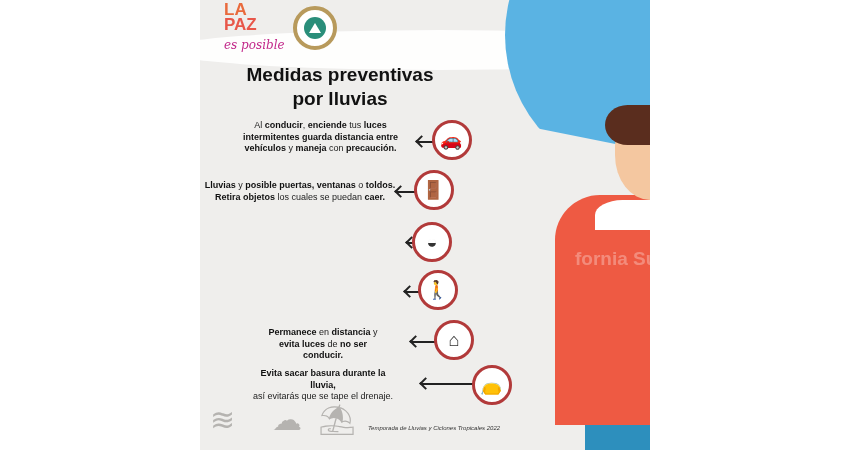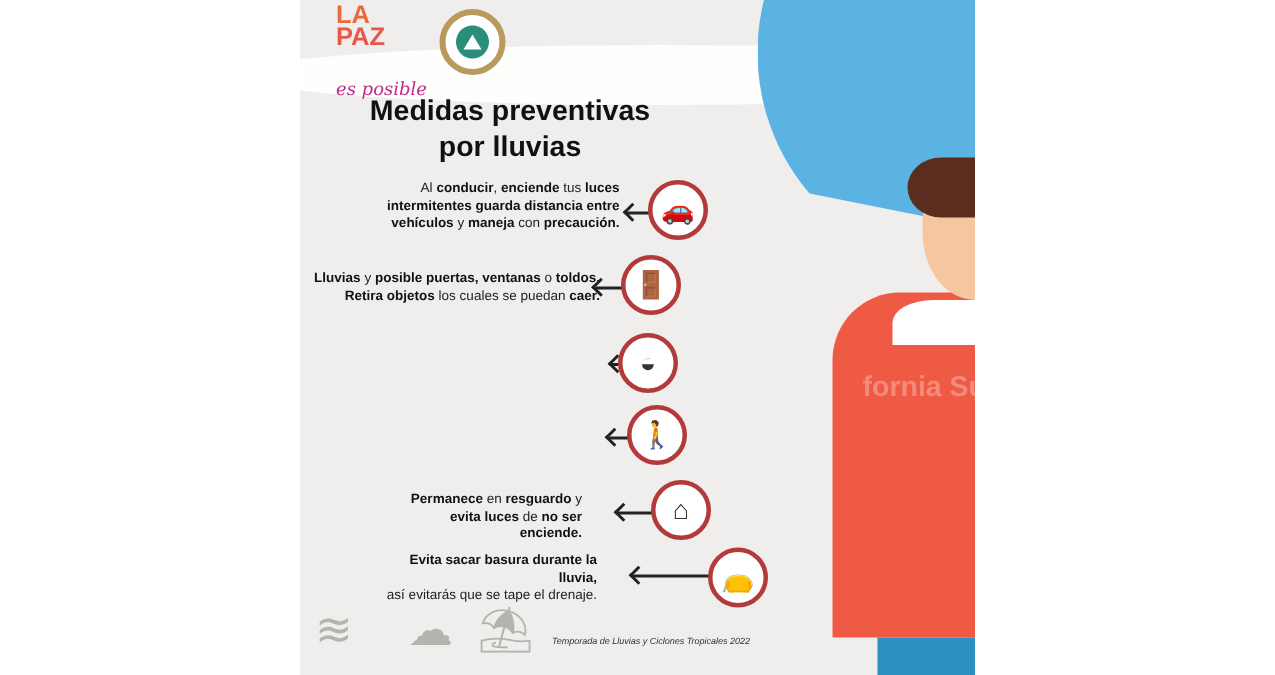--- a/index.html
+++ b/index.html
@@ -1,26 +1,26 @@
 <!DOCTYPE html>
 <html><head>
 <meta charset="utf-8">
 <style>
 *{margin:0;padding:0;box-sizing:border-box}
 body{width:850px;height:450px;background:#fff;position:relative;overflow:hidden;font-family:"Liberation Sans",sans-serif}
 .poster{position:absolute;left:200px;top:0;width:524px;height:450px;background:#efeeec;overflow:hidden}
 .wave{position:absolute;left:-40px;top:30px;width:560px;height:40px;background:#fff;border-radius:50%;opacity:.9}
 .logo1{position:absolute;left:24px;top:2px;font-weight:900;font-size:17px;line-height:15px;color:#e96a3c}
 .logo1 .b{color:#e8574a}
-.logo1 .s{font-family:"DejaVu Serif",serif;font-style:italic;font-weight:400;font-size:12px;color:#c2288a;display:block;margin-top:20px}
+.logo1 .s{font-family:"DejaVu Serif",serif;font-style:italic;font-weight:400;font-size:12px;color:#c2288a;display:block;margin-top:6px}
 .logo2{position:absolute;left:93px;top:6px;width:44px;height:44px;border-radius:50%;border:4px solid #b89a5c;background:#fff;display:flex;align-items:center;justify-content:center}
 .logo2 .in{width:22px;height:22px;border-radius:50%;background:#2a8e7a;display:flex;align-items:center;justify-content:center}
 .logo2 .tri{width:0;height:0;border-left:6px solid transparent;border-right:6px solid transparent;border-bottom:10px solid #fff}
 .title{position:absolute;left:30px;top:63px;width:220px;text-align:center;font-weight:900;font-size:19px;line-height:24px;color:#111}
-.item{position:absolute;text-align:right;font-size:9px;line-height:11.5px;color:#222}
+.item{position:absolute;text-align:center;font-size:9px;line-height:11.5px;color:#222}
 .item b{font-weight:700;color:#111}
 .arrow{position:absolute;height:2px;background:#222}
 .arrow:before{content:"";position:absolute;left:-1px;top:-4px;width:7px;height:7px;border-left:2px solid #222;border-bottom:2px solid #222;transform:rotate(45deg)}
 .circ{position:absolute;width:40px;height:40px;border-radius:50%;border:3px solid #b23a3a;background:#fff;display:flex;align-items:center;justify-content:center;font-size:18px;color:#333}
 .foot{position:absolute;left:168px;top:425px;font-size:6px;font-style:italic;color:#333}
 .weather{position:absolute;top:402px;font-size:30px;color:#b5b3b0}
 .umb{position:absolute;left:505px;top:-110px;width:290px;height:290px;border-radius:50%;background:#5ab3e3;clip-path:polygon(0 0,100% 0,100% 100%,0 80%)}
 .girl-head{position:absolute;left:615px;top:110px;width:70px;height:90px;border-radius:40% 0 0 50%;background:#f4c7a0}
 .hair{position:absolute;left:605px;top:105px;width:45px;height:40px;border-radius:50% 0 0 50%;background:#5a2d1e}
 .hoodie{position:absolute;left:555px;top:195px;width:95px;height:230px;border-radius:45px 0 0 0;background:#ee5a43}
@@ -48,21 +48,21 @@
  <div class="item" style="left:0;top:180px;width:200px"><b>Lluvias</b> y <b>posible puertas, ventanas</b> o <b>toldos. Retira objetos</b> los cuales se puedan <b>caer.</b></div>
  <div class="arrow" style="left:197px;top:191px;width:18px"></div>
  <div class="circ" style="left:214px;top:170px">🚪</div>
 
  <div class="arrow" style="left:208px;top:242px;width:18px"></div>
  <div class="circ" style="left:212px;top:222px">◒</div>
 
  <div class="arrow" style="left:206px;top:291px;width:18px"></div>
  <div class="circ" style="left:218px;top:270px">🚶</div>
 
- <div class="item" style="left:58px;top:327px;width:130px"><b>Permanece</b> en <b>resguardo</b> y<br><b>evita luces</b> de <b>no ser enciende.</b></div>
+ <div class="item" style="left:58px;top:327px;width:130px"><b>Permanece</b> en <b>distancia</b> y<br><b>evita luces</b> de <b>no ser conducir.</b></div>
  <div class="arrow" style="left:212px;top:341px;width:24px"></div>
  <div class="circ" style="left:234px;top:320px">⌂</div>
 
  <div class="item" style="left:48px;top:368px;width:150px"><b>Evita sacar basura durante la lluvia,</b><br>así evitarás que se tape el drenaje.</div>
  <div class="arrow" style="left:222px;top:383px;width:52px"></div>
  <div class="circ" style="left:272px;top:365px">👝</div>
 
  <div class="weather" style="left:10px">≋</div>
  <div class="weather" style="left:72px">☁</div>
  <div class="weather" style="left:118px">⛱</div>

